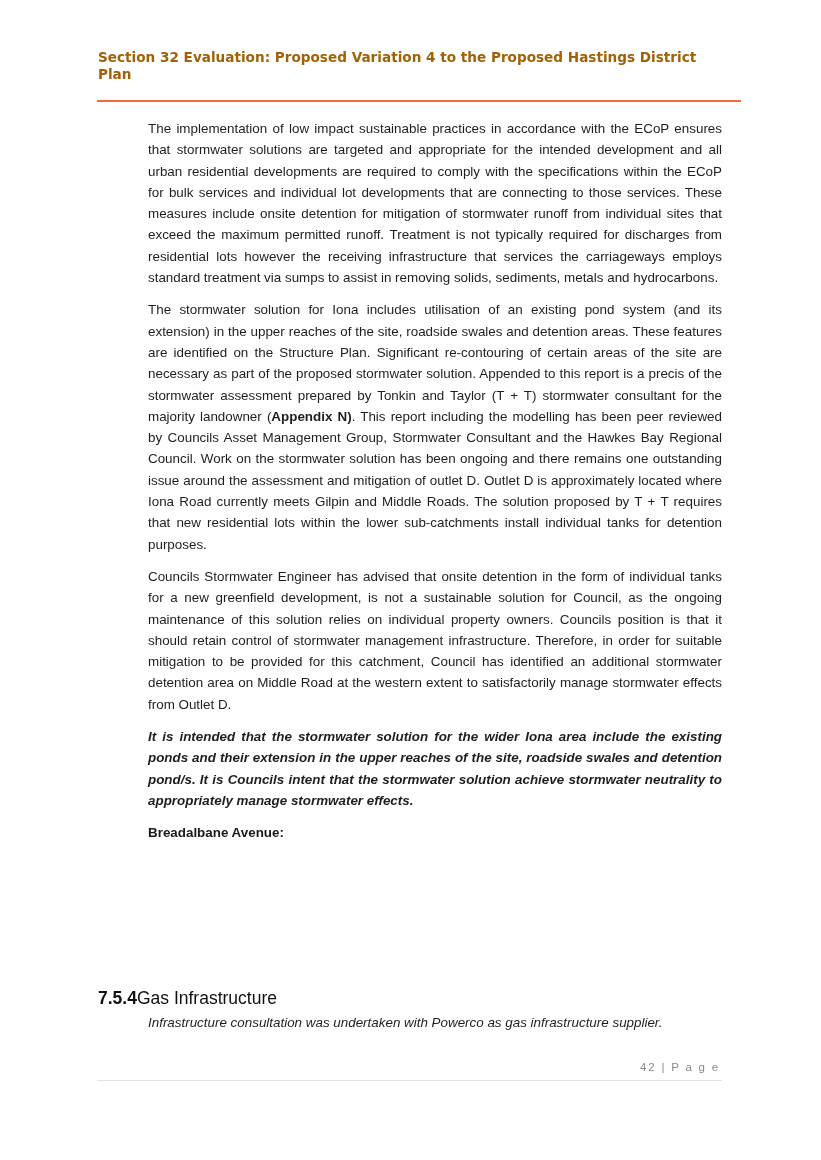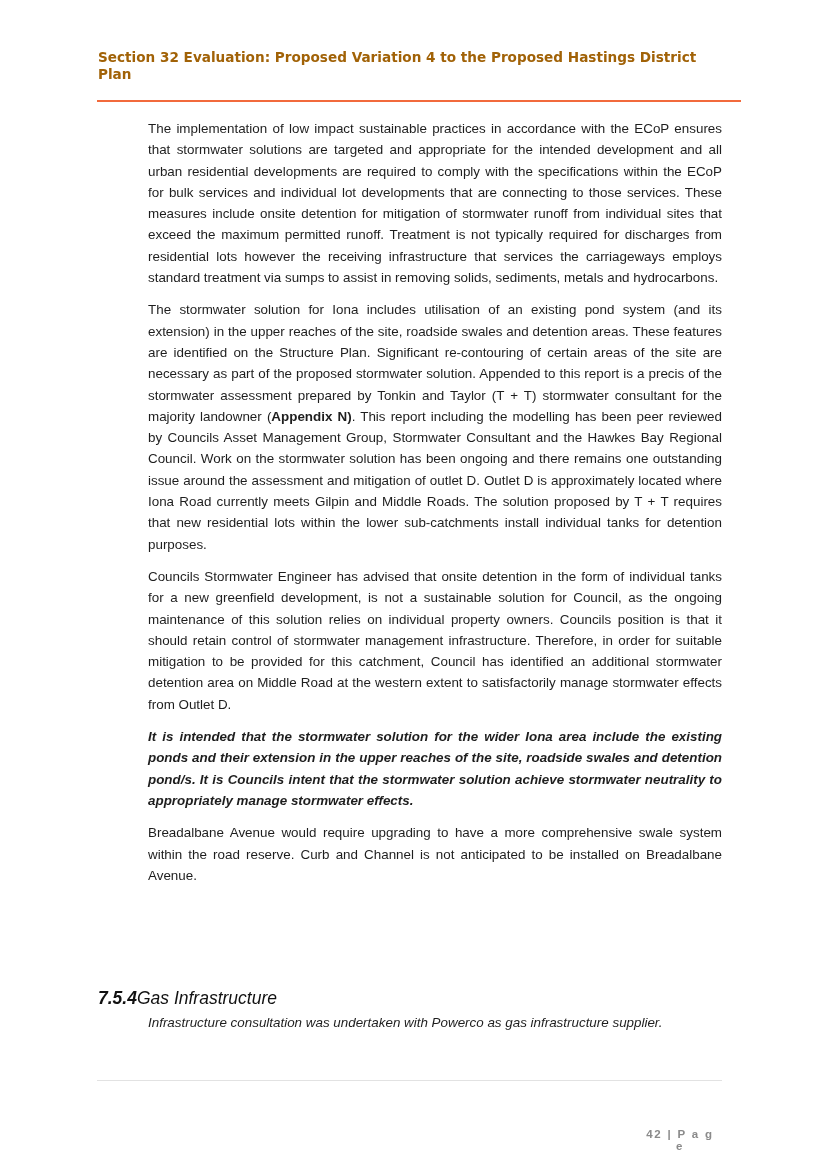--- a/index.html
+++ b/index.html
@@ -21,49 +21,49 @@
     }
     .para {
       margin: 0 0 11px 0; font-size: 13.4px; line-height: 21.3px;
       text-align: justify; color: #1e1e1e;
     }
     .para b { font-weight: bold; }
     .bold-italic { font-weight: bold; font-style: italic; }
     .subhead { font-weight: bold; margin-bottom: 11px; font-size: 13.4px; line-height: 21.3px; }
     .section-heading {
       position: absolute; left: 98px; top: 987px; width: 620px;
-      font-size: 17.5px; font-weight: bold; color: #111; line-height: 22px; font-style: italic;
+      font-size: 17.5px; font-weight: bold; color: #111; line-height: 22px;
     }
     .section-heading .num { font-weight: bold; }
     .section-heading .title { font-weight: normal; font-family: "Liberation Sans", sans-serif; }
     .section-text {
       position: absolute; left: 148px; top: 1012px; width: 580px;
       font-size: 13.4px; line-height: 21px; color: #1e1e1e; font-style: italic;
     }
     .footer-rule {
       position: absolute; left: 97px; top: 1080px; width: 625px; height: 0;
       border-top: 1px solid #e2e2e2;
     }
     .footer-page {
-      position: absolute; left: 640px; top: 1128px; width: 80px; text-align: center;
-      font-size: 11.5px; color: #8a8a8a; letter-spacing: 1.8px; font-weight: bold;
+      position: absolute; left: 640px; top: 1061px; width: 80px; text-align: center;
+      font-size: 11.5px; color: #8a8a8a; letter-spacing: 1.8px;
     }
   </style>
 </head>
 <body>
 
 <div class="header-title">Section 32 Evaluation: Proposed Variation 4 to the Proposed Hastings District Plan</div>
 <div class="header-rule"></div>
 
 <div class="body">
   <p class="para">The implementation of low impact sustainable practices in accordance with the ECoP ensures that stormwater solutions are targeted and appropriate for the intended development and all urban residential developments are required to comply with the specifications within the ECoP for bulk services and individual lot developments that are connecting to those services. These measures include onsite detention for mitigation of stormwater runoff from individual sites that exceed the maximum permitted runoff.  Treatment is not typically required for discharges from residential lots however the receiving infrastructure that services the carriageways employs standard treatment via sumps to assist in removing solids, sediments, metals and hydrocarbons.</p>
   <p class="para"><span>The stormwater solution for Iona includes utilisation of an existing pond system (and its extension) in the upper reaches of the site, roadside swales and detention areas.  These features are identified on the Structure Plan.  Significant re-contouring of certain areas of the site are necessary as part of the proposed stormwater solution.  Appended to this report is a precis of the stormwater assessment prepared by Tonkin and Taylor (T + T) stormwater consultant for the majority landowner (</span><b>Appendix N)</b><span>.  This report including the modelling has been peer reviewed by Councils Asset Management Group, Stormwater Consultant and the Hawkes Bay Regional Council.  Work on the stormwater solution has been ongoing and there remains one outstanding issue around the assessment and mitigation of outlet D.  Outlet D is approximately located where Iona Road currently meets Gilpin and Middle Roads.  The solution proposed by T + T requires that new residential lots within the lower sub-catchments install individual tanks for detention purposes.</span></p>
   <p class="para">Councils Stormwater Engineer has advised that onsite detention in the form of individual tanks for a new greenfield development, is not a sustainable solution for Council, as the ongoing maintenance of this solution relies on individual property owners.  Councils position is that it should retain control of stormwater management infrastructure.  Therefore, in order for suitable mitigation to be provided for this catchment, Council has identified an additional stormwater detention area on Middle Road at the western extent to satisfactorily manage stormwater effects from Outlet D.</p>
   <p class="para bold-italic">It is intended that the stormwater solution for the wider Iona area include the existing ponds and their extension in the upper reaches of the site, roadside swales and detention pond/s. It is Councils intent that the stormwater solution achieve stormwater neutrality to appropriately manage stormwater effects.</p>
-  <p class="para">Breadalbane Avenue would require upgrading to have a more comprehensive swale system within the road reserve. Curb and Channel is not anticipated to be installed on Breadalbane Avenue.</p>
+  <div class="subhead">Breadalbane Avenue:</div>
 </div>
 
 <div class="section-heading">
   <span class="num">7.5.4</span><span class="title">Gas Infrastructure</span>
 </div>
 <div class="section-text">Infrastructure consultation was undertaken with Powerco as gas infrastructure supplier.</div>
 
 <div class="footer-rule"></div>
 <div class="footer-page">42 | P a g e</div>
 

